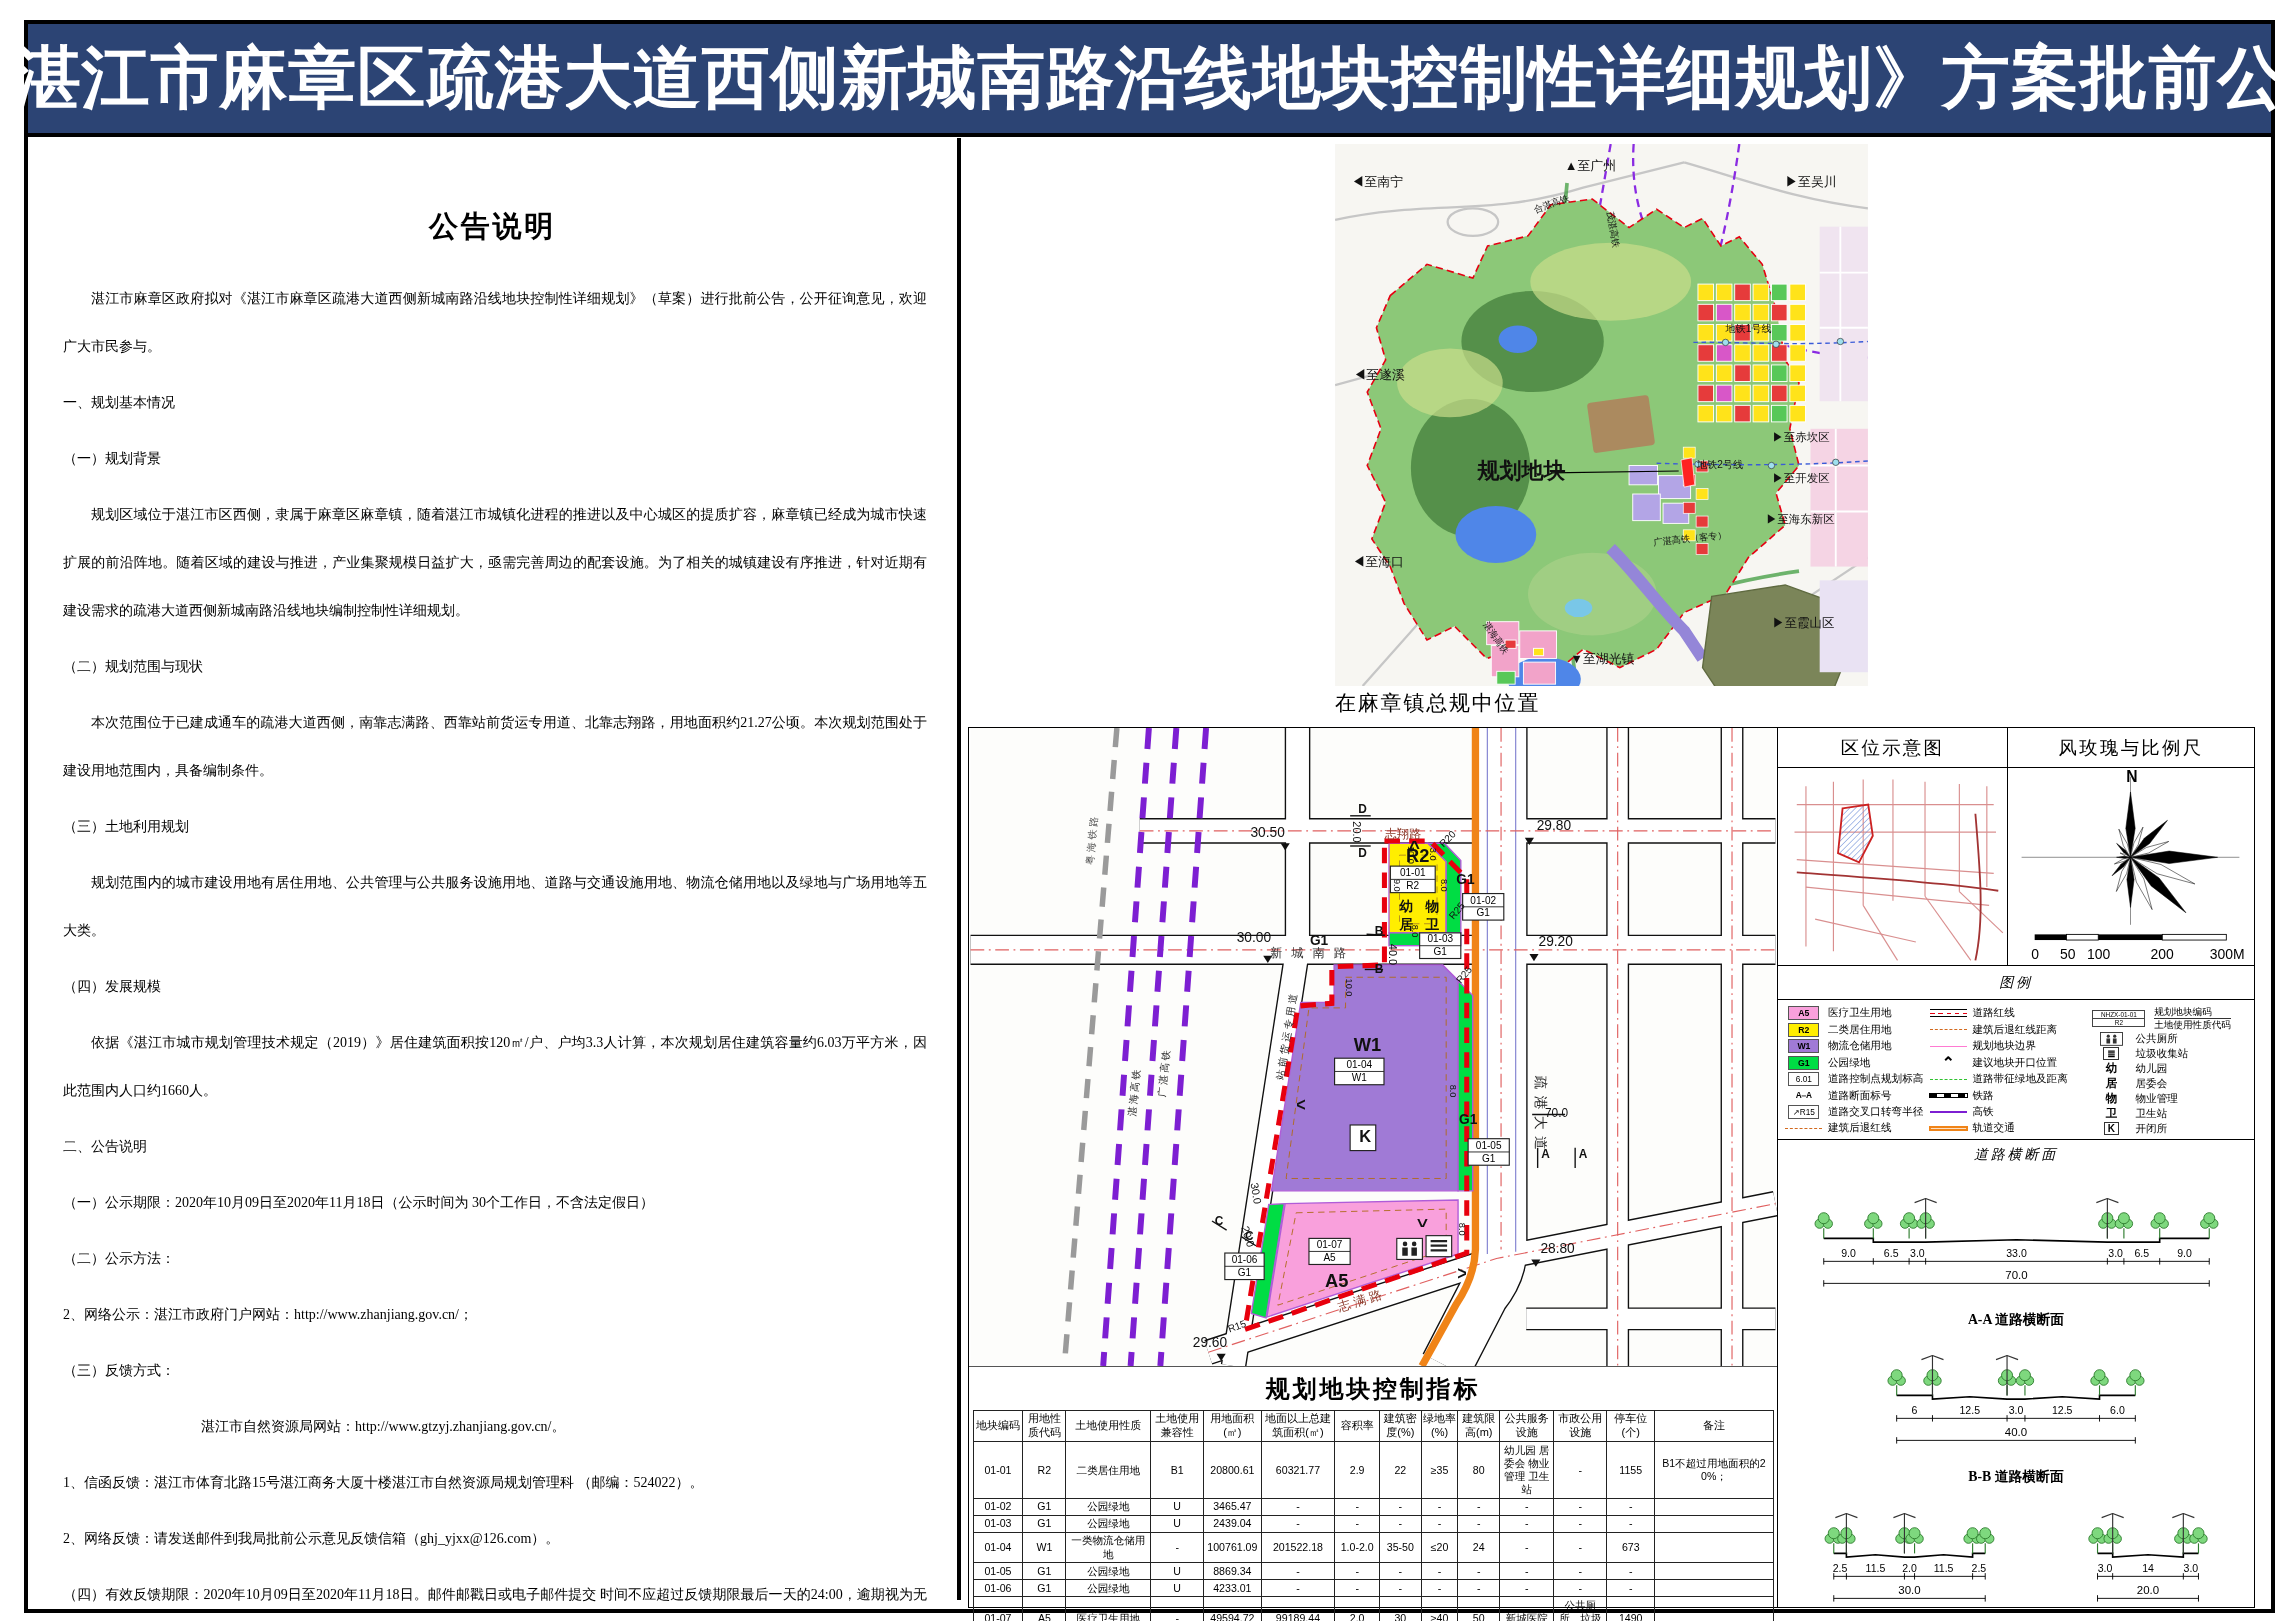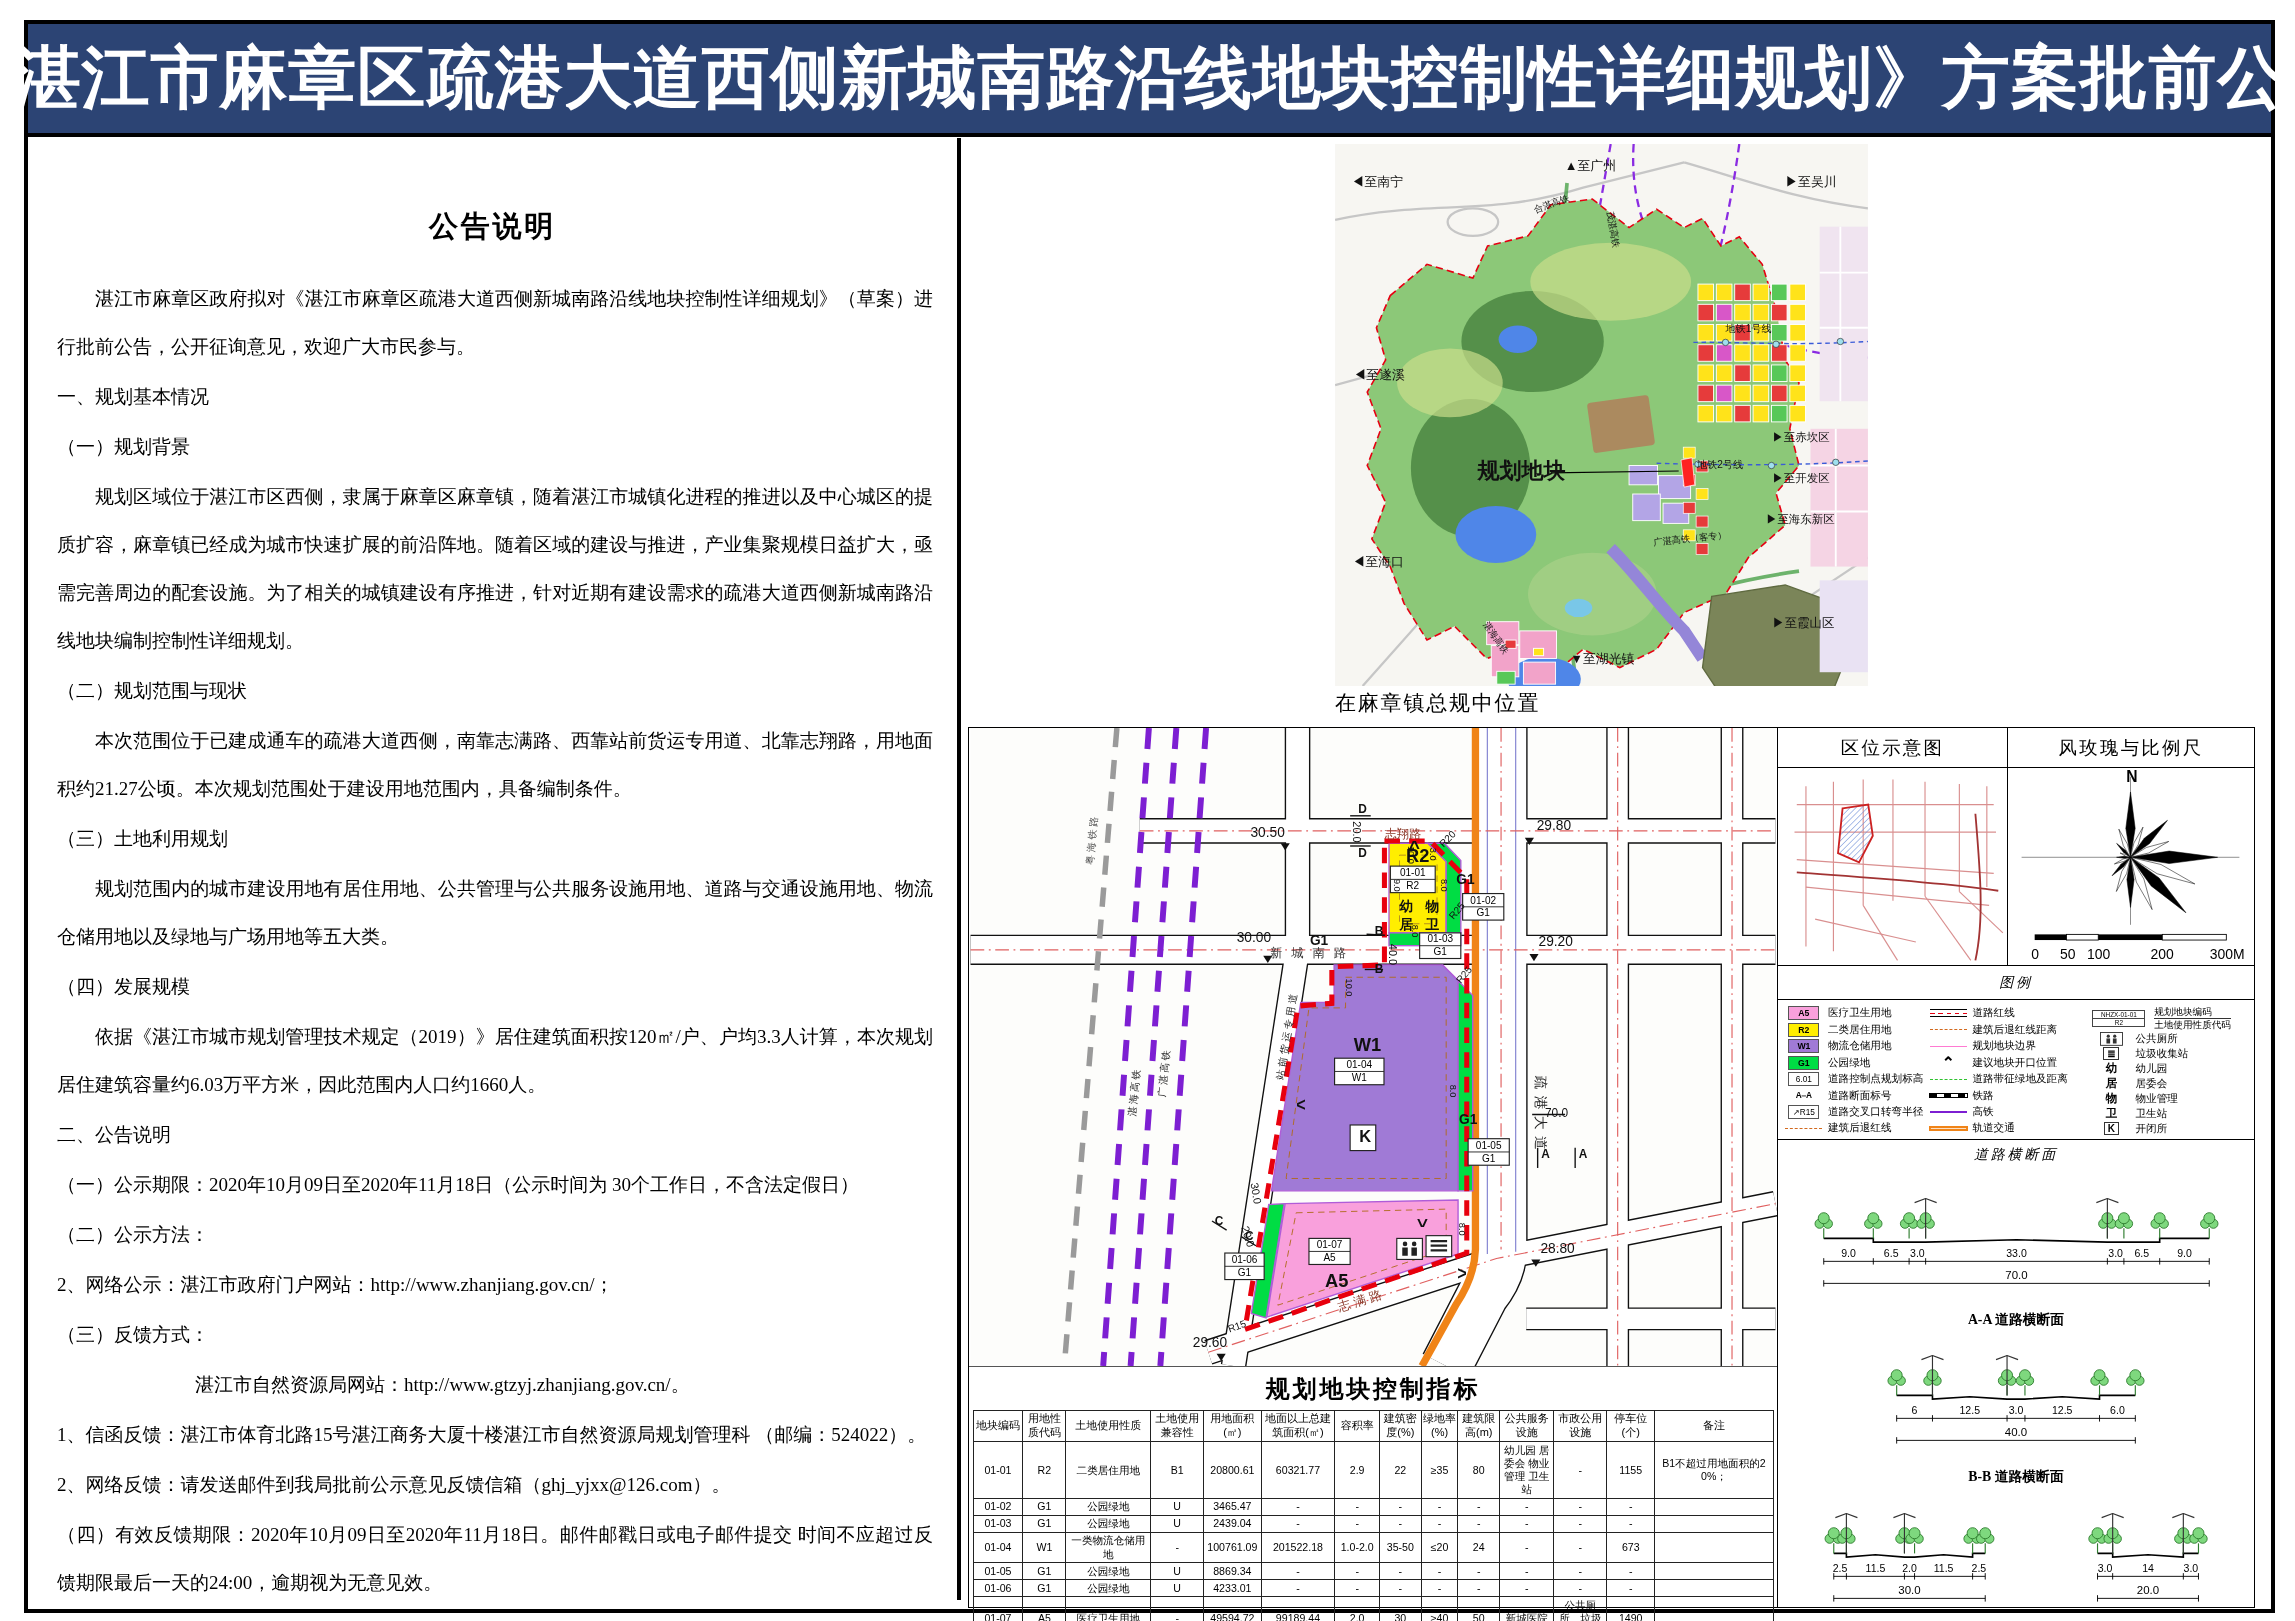--- a/index.html
+++ b/index.html
@@ -6,21 +6,21 @@
   body{font-family:"Liberation Serif",serif;}
   #sheet{position:relative;width:2295px;height:1621px;background:#fff;overflow:hidden;}
   #frame{position:absolute;left:24px;top:20px;width:2243px;height:1585px;border:4.6px solid #000;background:#fff;}
   
   #hdr{position:absolute;left:0;top:0;width:100%;height:109px;background:#2c4474;border-bottom:4.6px solid #000;display:flex;align-items:center;justify-content:center;}
   #hdr .t{color:#fff;font-family:"Liberation Sans",sans-serif;font-weight:bold;font-size:68px;letter-spacing:0.9px;white-space:nowrap;}
   
   #leftcol{position:absolute;left:0;top:114px;width:929px;height:1462px;border-right:4.6px solid #000;}
   #leftcol h1{margin:0;text-align:center;margin-top:69px;font-size:29px;letter-spacing:2.8px;}
   #paras{margin:27.5px 22px 0 27px;}
-  .para{margin:2px;font-size:19px;line-height:48px;text-align:justify;}
+  .para{margin:8px;font-size:14px;line-height:48px;text-align:justify;}
   .para.indent{text-indent:2em;}
   .para.url2{padding-left:138px;}
   
   #topmap{position:absolute;left:1307px;top:120px;width:533px;height:542px;}
   #topmap svg{position:absolute;left:0;top:0;}
   #topmapcap{position:absolute;left:1307px;top:665px;font-size:21px;letter-spacing:1.8px;}
   
   #panel{position:absolute;left:940px;top:703px;width:1285px;height:879px;border:1.8px solid #000;display:flex;}
   #pleft{width:808px;height:100%;border-right:1.4px solid #000;position:relative;}
   #dmapwrap{position:absolute;left:0;top:0;width:808px;height:638px;border-bottom:0.9px solid #555;overflow:hidden;}

